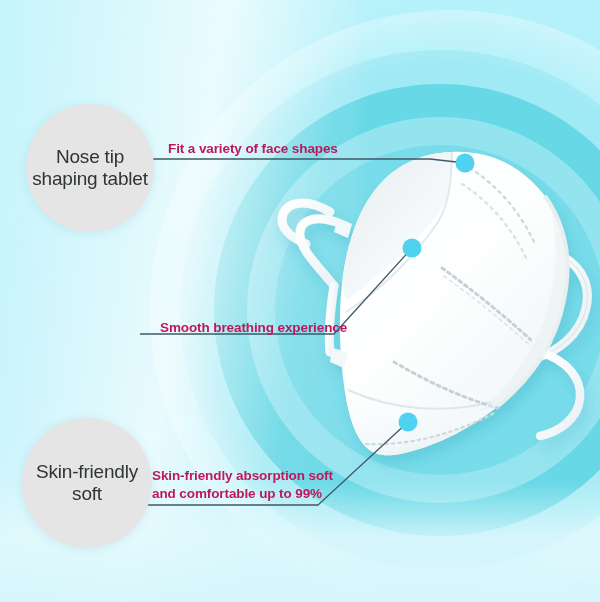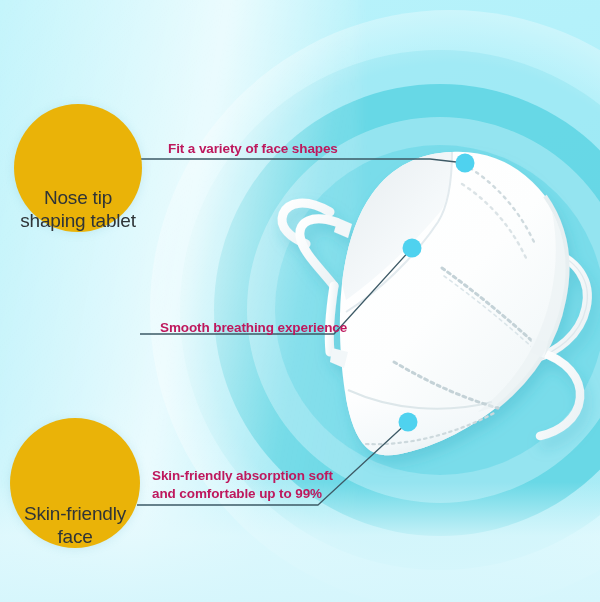--- a/index.html
+++ b/index.html
@@ -100,26 +100,27 @@
   }
   
   .mask-art {
     position: absolute;
     left: 0; top: 0;
   }
   
   .bubble {
     position: absolute;
     border-radius: 50%;
-    background: #eab308;
+    background: #e5e5e5;
     display: flex;
-    align-items: flex-end;
+    align-items: center;
     justify-content: center;
     text-align: center;
     box-shadow: 0 1px 10px rgba(90,170,190,0.18);
+    margin-left: 12px;
   }
   .bubble-label {
     font-family: "Liberation Sans", sans-serif;
     font-size: 19px;
     line-height: 1.18;
     color: #2f3437;
     font-weight: 400;
     letter-spacing: -0.2px;
     padding: 0 6px;
     white-space: pre-line;
@@ -272,21 +273,21 @@
       <circle cx="408" cy="422" r="9.5" fill="#4fd2ef"></circle>
     </g>
   </svg>
 
   <div class="bubble bubble-1">
     <span class="bubble-label">Nose tip
 shaping tablet</span>
   </div>
   <div class="bubble bubble-3">
     <span class="bubble-label">Skin-friendly
-face</span>
+soft</span>
   </div>
 
   <div class="caption caption-1">Fit a variety of face shapes</div>
   <div class="caption caption-2">Smooth breathing experience</div>
   <div class="caption caption-3">Skin-friendly absorption soft
 and comfortable up to 99%</div>
 
 </div>
 
 </body></html>

